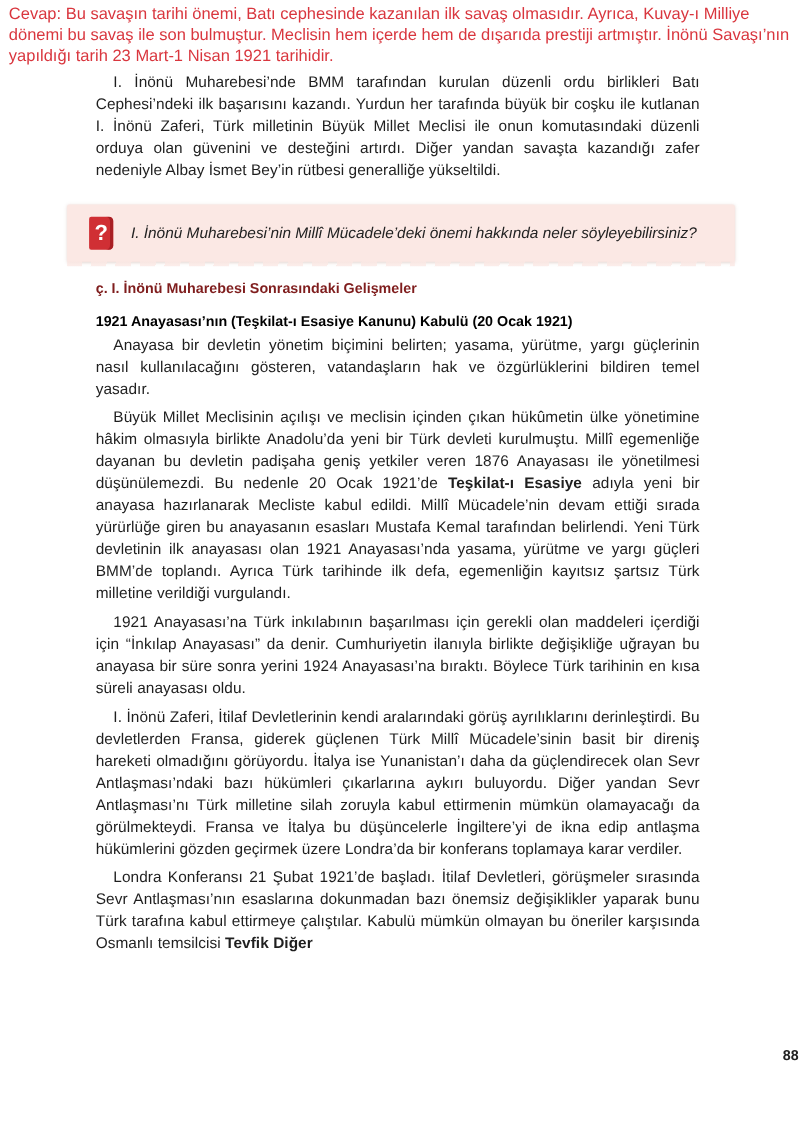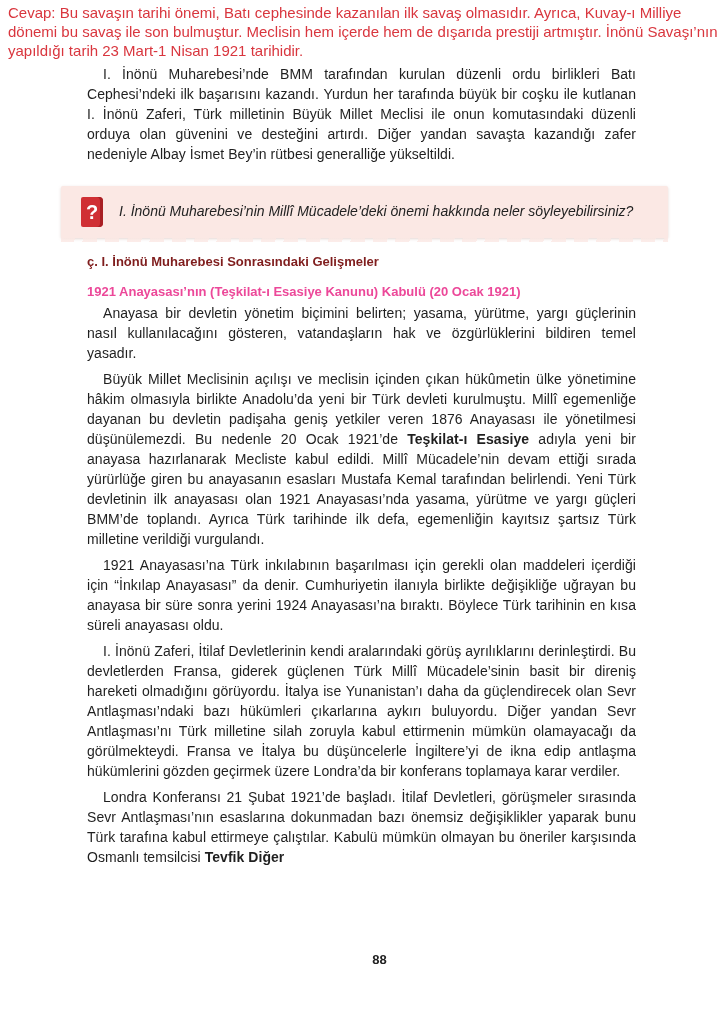--- a/index.html
+++ b/index.html
@@ -5,22 +5,22 @@
   html, body { margin: 0; padding: 0; background: #ffffff; }
   body { width: 726px; height: 1024px; position: relative; overflow: hidden; font-family: "Liberation Sans", sans-serif; color: #1f1f1f; }
   .answer { position: absolute; left: 8px; top: 3px; width: 712px; font-family: "Liberation Sans", sans-serif; font-size: 15px; line-height: 19px; color: #d9363e; }
   .content { position: absolute; left: 87px; top: 64px; width: 565px; }
   p.para { margin: 0 16px 6px 0; font-size: 14px; line-height: 20px; text-align: justify; text-indent: 16px; letter-spacing: 0.05px; }
   .question-box { position: relative; margin: 22px -16px 14px -26px; height: 52px; background: #fbe8e4; box-shadow: 0 1px 3px rgba(180,140,130,0.35); border-radius: 2px; }
   .question-box::after { content: ""; position: absolute; left: 0; right: 0; bottom: -4px; height: 6px; background: repeating-linear-gradient(100deg, #fbe8e4 0 14px, transparent 14px 22px); opacity: 0.8; }
   .q-icon { position: absolute; left: 20px; top: 11px; width: 22px; height: 30px; background: #d02f34; border-radius: 2px 4px 4px 2px; box-shadow: inset -3px 0 0 #a81f24; color: #fff; font-weight: bold; font-size: 20px; line-height: 30px; text-align: center; }
   .q-text { position: absolute; left: 58px; top: 17px; font-size: 14px; font-style: italic; color: #222; }
   h2.section-title { margin: 0 0 1px 0; font-size: 13px; font-weight: bold; color: #7f1d1d; line-height: 20px; }
-  h3.sub { margin: 10px 0 1px 0; font-size: 13px; font-weight: bold; line-height: 20px; color: #ec4899; }
-  .page-number { position: absolute; left: 0; right: 0; top: 952px; text-align: center; font-size: 13px; font-weight: bold; color: #222; margin-left: 33px; }
+  h3.sub { margin: 10px 0 1px 0; font-size: 13px; font-weight: bold; line-height: 20px; color: #000000; }
+  .page-number { position: absolute; left: 0; right: 0; top: 952px; text-align: right; font-size: 13px; font-weight: bold; color: #222; margin-left: 33px; }
   b { font-weight: bold; }
 </style>
 </head>
 <body>
 
 <div class="answer">Cevap: Bu savaşın tarihi önemi, Batı cephesinde kazanılan ilk savaş olmasıdır. Ayrıca, Kuvay-ı Milliye dönemi bu savaş ile son bulmuştur. Meclisin hem içerde hem de dışarıda prestiji artmıştır. İnönü Savaşı’nın yapıldığı tarih 23 Mart-1 Nisan 1921 tarihidir.</div>
 
 <div class="content">
   <p class="para">I. İnönü Muharebesi’nde BMM tarafından kurulan düzenli ordu birlikleri Batı Cephesi’ndeki ilk başarısını kazandı. Yurdun her tarafında büyük bir coşku ile kutlanan I. İnönü Zaferi, Türk milletinin Büyük Millet Meclisi ile onun komutasındaki düzenli orduya olan güvenini ve desteğini artırdı. Diğer yandan savaşta kazandığı zafer nedeniyle Albay İsmet Bey’in rütbesi generalliğe yükseltildi.</p>
 

